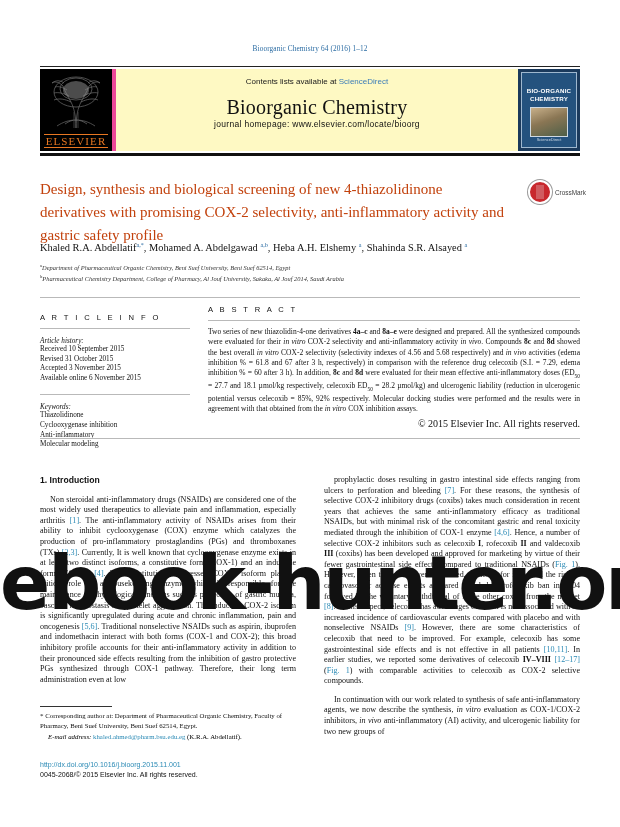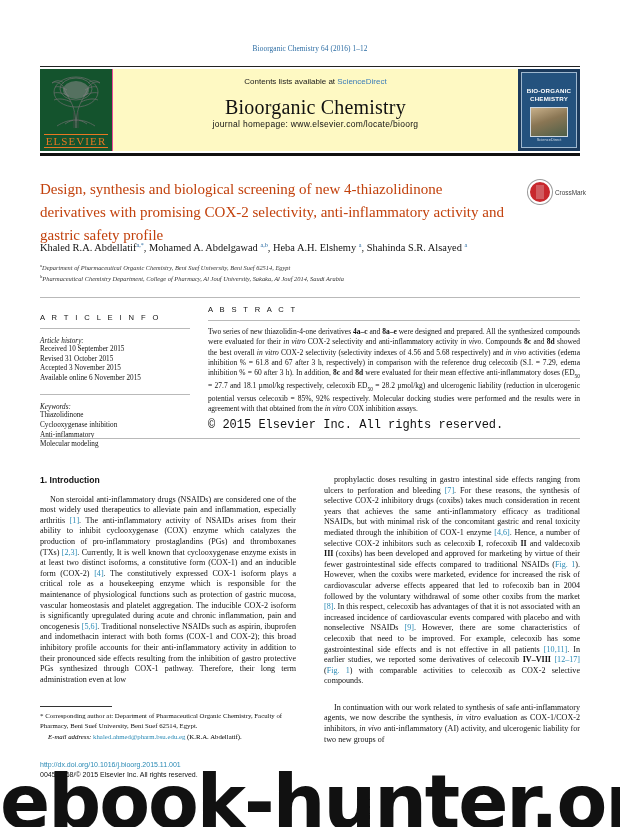--- a/index.html
+++ b/index.html
@@ -12,21 +12,21 @@
     height: 827px;
     position: relative;
     font-family: "Liberation Serif", serif;
     color: #000;
     overflow: hidden;
   }
 
   .page {
     position: relative;
     width: 620px;
-    height: 827px;
+    height: 608px;
     background: #fff;
     box-sizing: border-box;
   }
 
   
   .running-head {
     position: absolute;
     top: 44px;
     left: 0;
     width: 620px;
@@ -63,23 +63,23 @@
     position: absolute;
     top: 3px; left: 0;
     width: 540px;
     height: 82px;
     display: flex;
     align-items: stretch;
   }
   .elsevier-logo {
     width: 72px;
     height: 82px;
-    background: #14532d;
+    background: #000000;
     position: relative;
-    border-right: 1px solid #ec4899;
+    border-right: 4px solid #ec4899;
     flex: 0 0 auto;
   }
   .elsevier-tree {
     position: absolute;
     left: 5px; top: 3px;
     width: 62px; height: 58px;
     overflow: hidden;
   }
   .elsevier-word {
     position: absolute;
@@ -309,22 +309,23 @@
     font-size: 7.5px;
     line-height: 10.3px;
     text-align: justify;
     color: #111;
   }
   .abstract-body b { font-weight: bold; }
   .abstract-body i { font-style: italic; }
   .abstract-body sub { font-size: 5.4px; }
   .copyright {
     margin-top: 4px;
-    font-family: Liberation Mono, monospace;
-    font-size: 12px;
+    text-align: right;
+    font-family: Liberation Serif, serif;
+    font-size: 10px;
     color: #111;
   }
 
   
   .body-col {
     position: absolute;
     top: 475px;
     width: 256px;
     font-family: "Liberation Serif", serif;
     font-size: 8.1px;
@@ -335,21 +336,21 @@
   .body-col.left { left: 40px; }
   .body-col.right { left: 324px; }
   .body-head {
     font-family: "Liberation Sans", sans-serif;
     font-size: 8.6px;
     font-weight: bold;
     margin: 0 0 9px 0;
     color: #111;
   }
   .para { margin: 0 0 0 0; text-indent: 10px; }
-  .para + .para { margin-top: 16px; }
+  .para + .para { margin-top: 8px; }
   .ref { color: #2b8ab5; }
 
   
   .footnote {
     position: absolute;
     top: 706px;
     left: 40px;
     width: 256px;
   }
   .footnote-rule {

